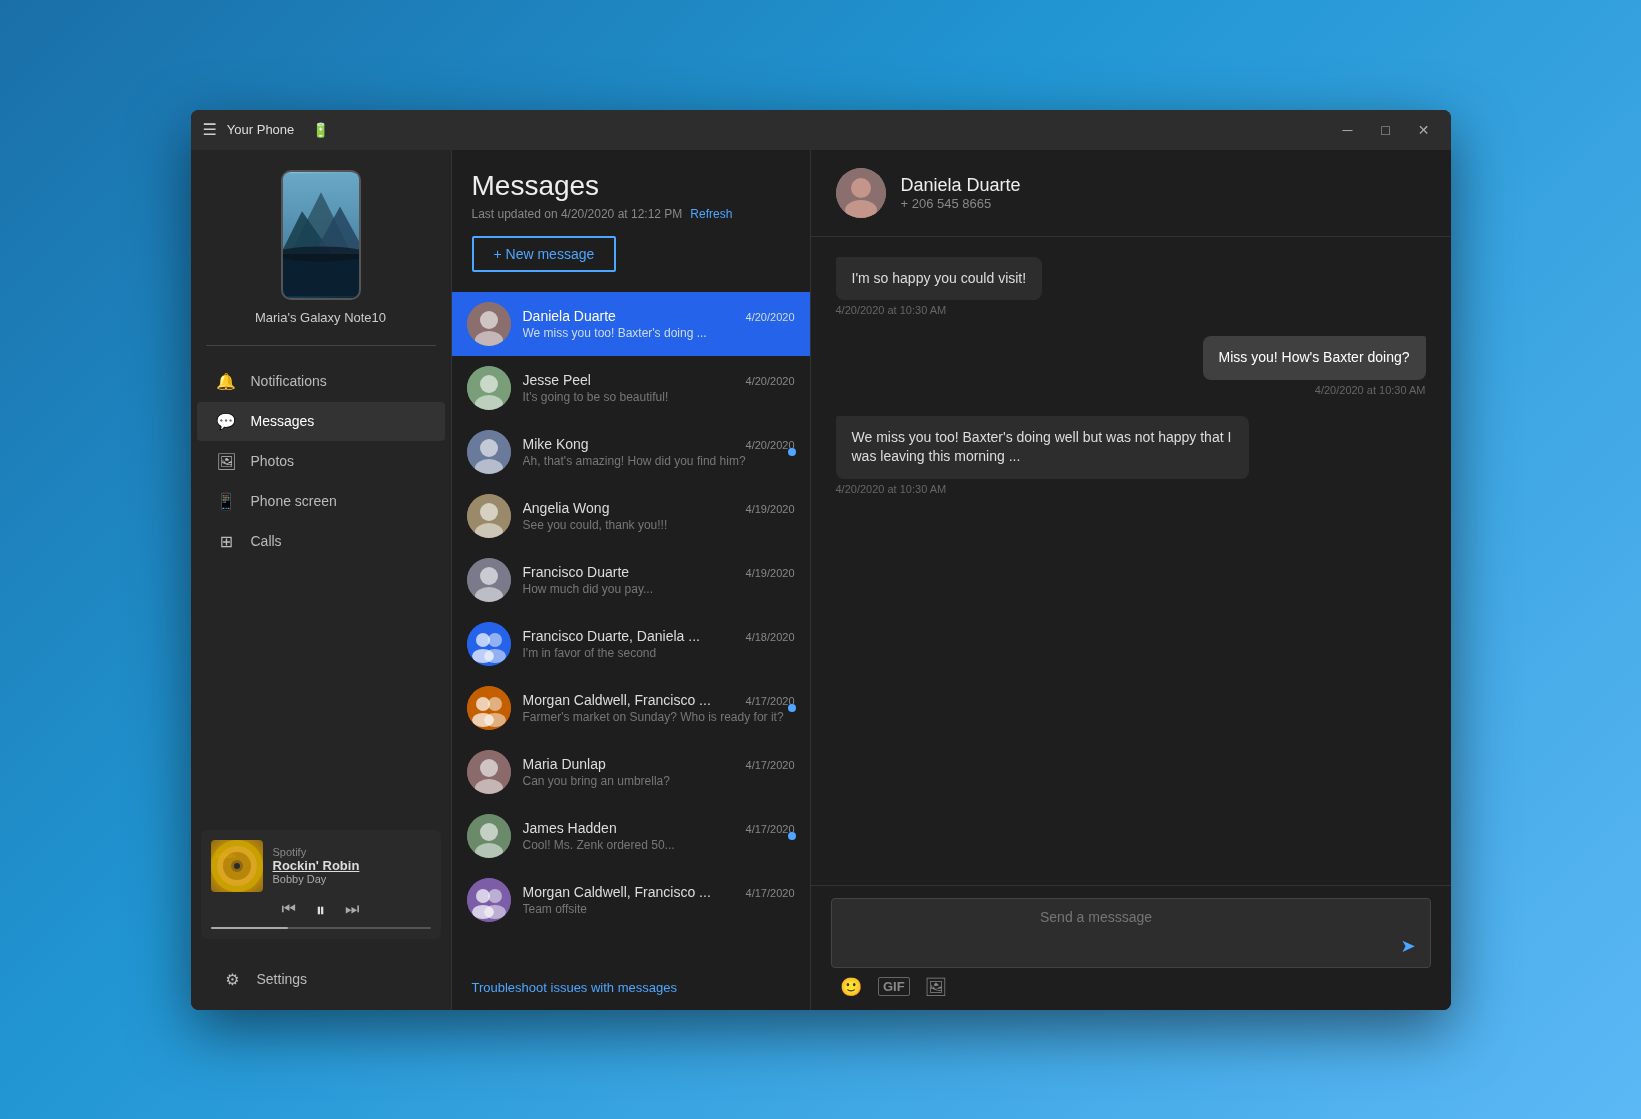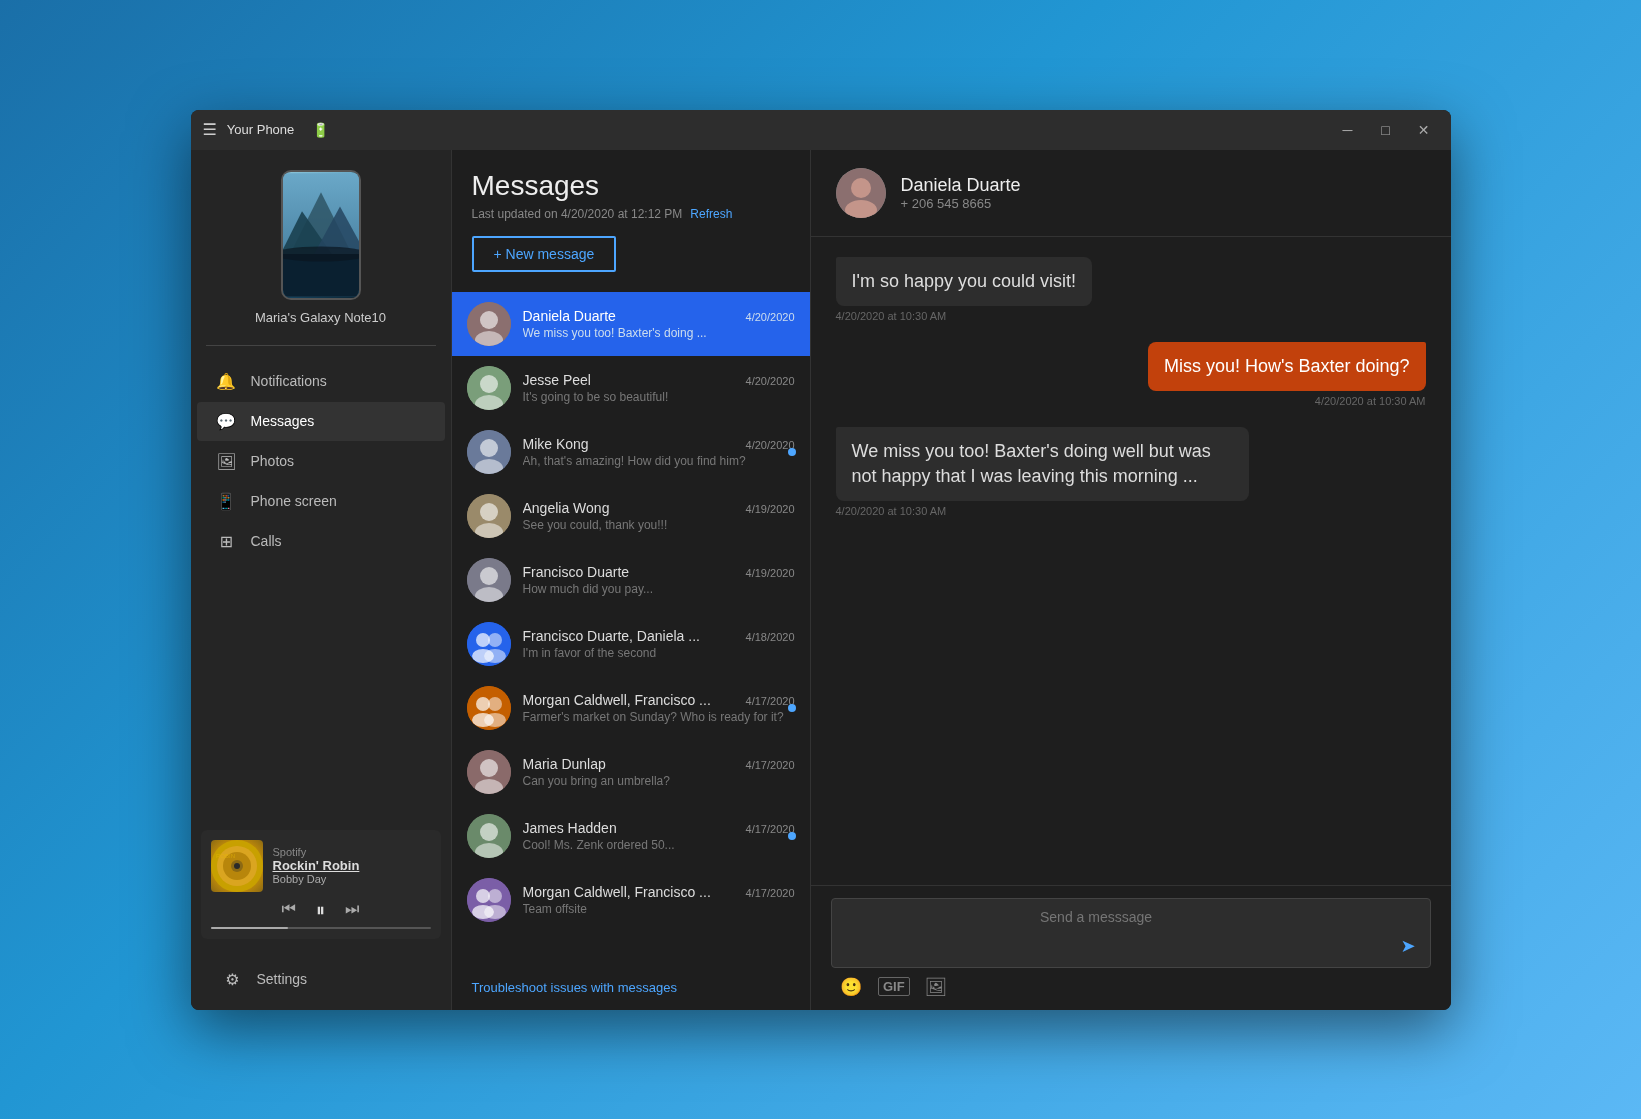--- a/index.html
+++ b/index.html
@@ -331,30 +331,30 @@
       flex-direction: column;
       margin-bottom: 14px;
     }
     .msg-wrapper.received { align-items: flex-start; }
     .msg-wrapper.sent { align-items: flex-end; }
 
     .msg-bubble {
       max-width: 70%;
       padding: 12px 16px;
       border-radius: 8px;
-      font-size: 18px;
+      font-size: 14px;
       line-height: 1.4;
     }
     .msg-bubble.received {
       background: #2d2d2d;
       color: #ddd;
       border-top-left-radius: 2px;
     }
     .msg-bubble.sent {
-      background: #c2410c;
+      background: #404040;
       color: #fff;
       border-top-right-radius: 2px;
     }
     .msg-time {
       font-size: 11px;
       color: #666;
       margin-top: 4px;
     }
 
     

